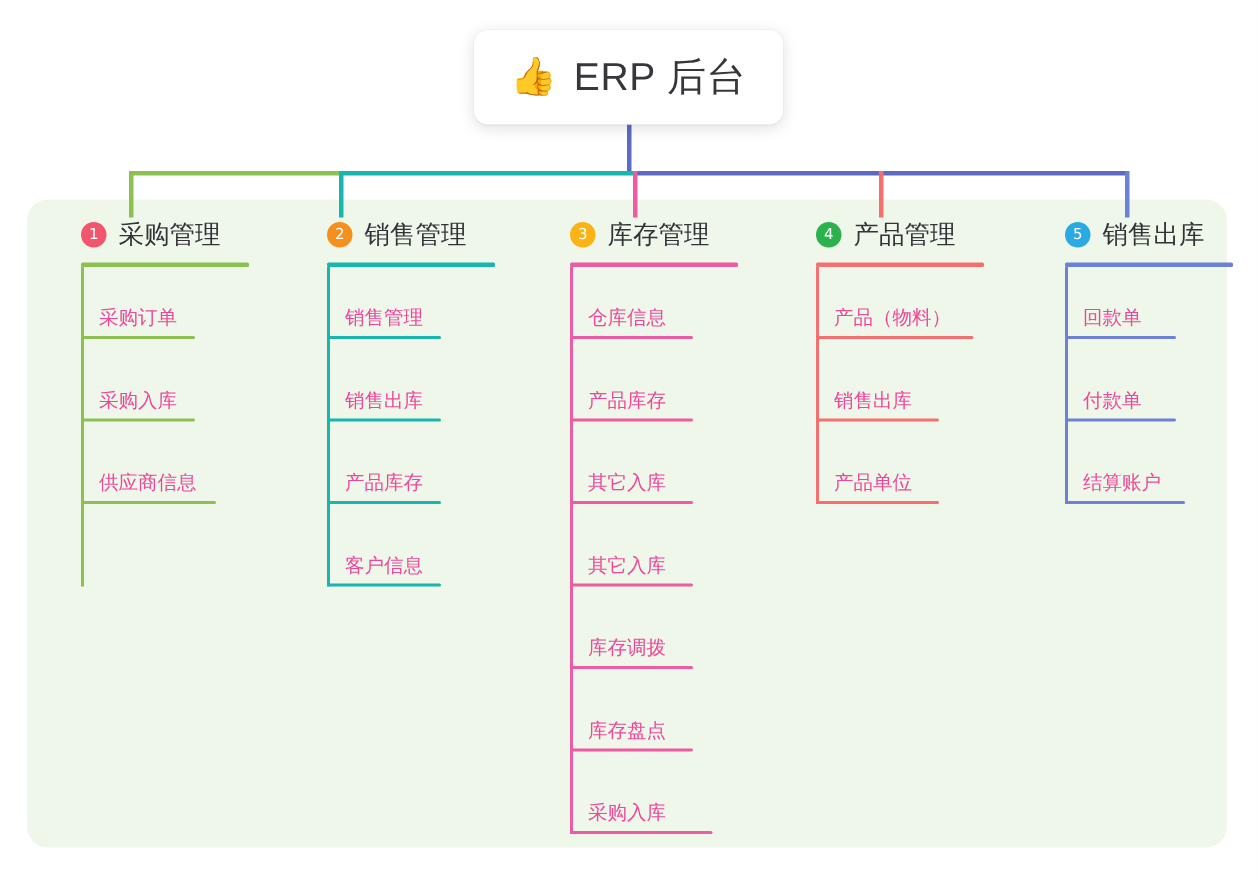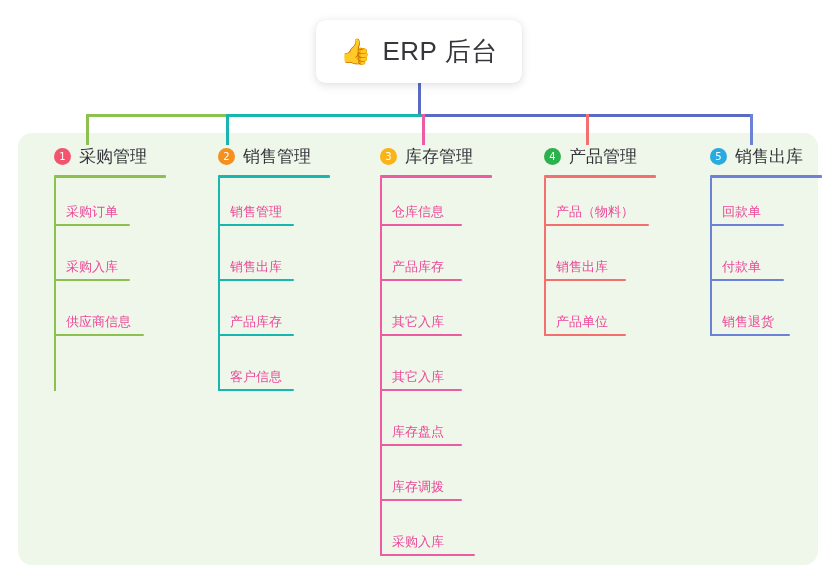--- a/index.html
+++ b/index.html
@@ -230,25 +230,25 @@
           </div>
           <div class="leaf">
             <span class="leaf-label">其它入库</span>
             <div class="leaf-underline" style="width: 82px; background: rgb(237, 91, 163);"></div>
           </div>
           <div class="leaf">
             <span class="leaf-label">其它入库</span>
             <div class="leaf-underline" style="width: 82px; background: rgb(237, 91, 163);"></div>
           </div>
           <div class="leaf">
+            <span class="leaf-label">库存调拨</span>
+            <div class="leaf-underline" style="width: 82px; background: rgb(237, 91, 163);"></div>
+          </div>
+          <div class="leaf">
             <span class="leaf-label">库存盘点</span>
-            <div class="leaf-underline" style="width: 82px; background: rgb(237, 91, 163);"></div>
-          </div>
-          <div class="leaf">
-            <span class="leaf-label">库存调拨</span>
             <div class="leaf-underline" style="width: 82px; background: rgb(237, 91, 163);"></div>
           </div>
           <div class="leaf">
             <span class="leaf-label">采购入库</span>
             <div class="leaf-underline" style="width: 95px; background: rgb(237, 91, 163);"></div>
           </div>
         </div>
       </div>
       <div class="col" style="left: 526px;">
         <div class="col-head">
@@ -282,20 +282,20 @@
           <div class="spine" style="background: rgb(107, 130, 214); height: 158px;"></div>
           <div class="leaf">
             <span class="leaf-label">回款单</span>
             <div class="leaf-underline" style="width: 74px; background: rgb(107, 130, 214);"></div>
           </div>
           <div class="leaf">
             <span class="leaf-label">付款单</span>
             <div class="leaf-underline" style="width: 74px; background: rgb(107, 130, 214);"></div>
           </div>
           <div class="leaf">
-            <span class="leaf-label">销售退货</span>
+            <span class="leaf-label">结算账户</span>
             <div class="leaf-underline" style="width: 80px; background: rgb(107, 130, 214);"></div>
           </div>
         </div>
       </div>
     </div>
 
 </div>
 
 </body></html>

